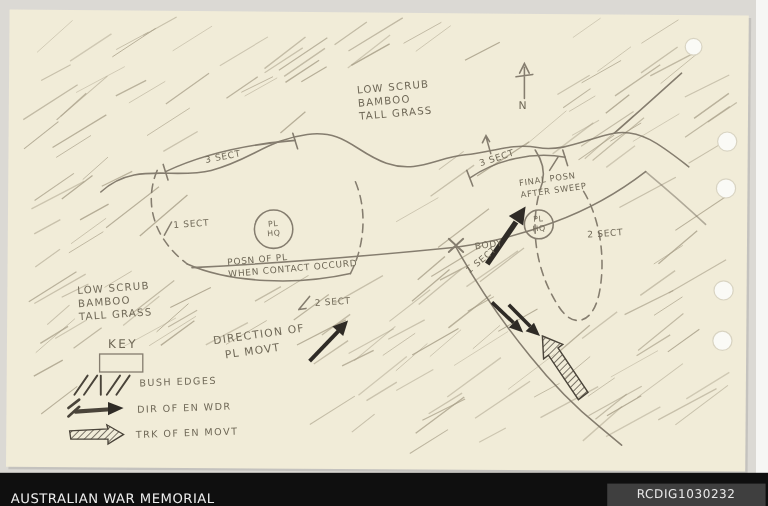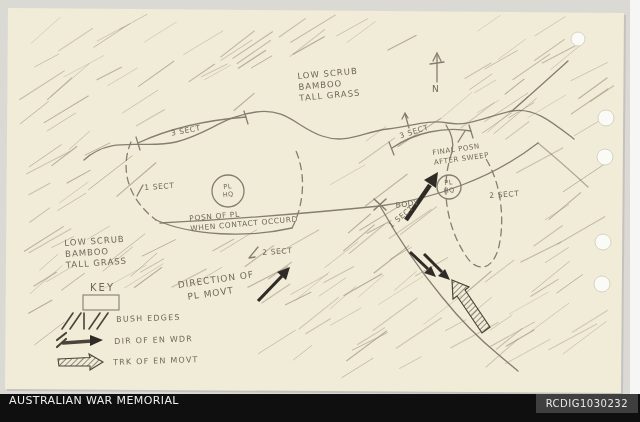--- a/index.html
+++ b/index.html
@@ -6,24 +6,24 @@
   #stage{position:relative;width:640px;height:422px;background:#dbd9d4;overflow:hidden;
          font-family:"DejaVu Sans",sans-serif;}
   #mapsvg{position:absolute;left:0;top:0;}
   .lbl{position:absolute;font-size:8.5px;color:#6f6857;letter-spacing:1px;line-height:11px;
        white-space:nowrap;transform-origin:left top;}
   .sm{font-size:7.5px;letter-spacing:.6px;}
   .hq{font-size:6.5px;line-height:7.5px;text-align:center;letter-spacing:.5px;
       transform:translate(-50%,-50%) rotate(-5deg);transform-origin:center;}
   .keylbl{font-size:8px;letter-spacing:1.2px;}
   #footer{position:absolute;left:0;bottom:0;width:640px;height:28px;background:#0f0f0f;
-          display:flex;align-items:flex-start;justify-content:space-between;}
+          display:flex;align-items:flex-end;justify-content:space-between;}
   #footer .ft-title{color:#ededed;font-size:11px;letter-spacing:.4px;margin-left:9px;}
   #footer .ft-idbox{background:#3f3f3f;color:#e8e8e8;font-size:10px;letter-spacing:.5px;
-          padding:4px 10px;margin-right:2px;}
+          padding:4px 25px;margin-right:2px;}
 </style>
 </head>
 <body>
 
 <div id="stage">
 
   <svg id="mapsvg" width="640" height="422" viewBox="0 0 640 422">
     <defs>
       <pattern id="hatchfill" width="4" height="4" patternUnits="userSpaceOnUse" patternTransform="rotate(45)">
         <line x1="0" y1="0" x2="0" y2="4" stroke="#4a443a" stroke-width="1.2"></line>

